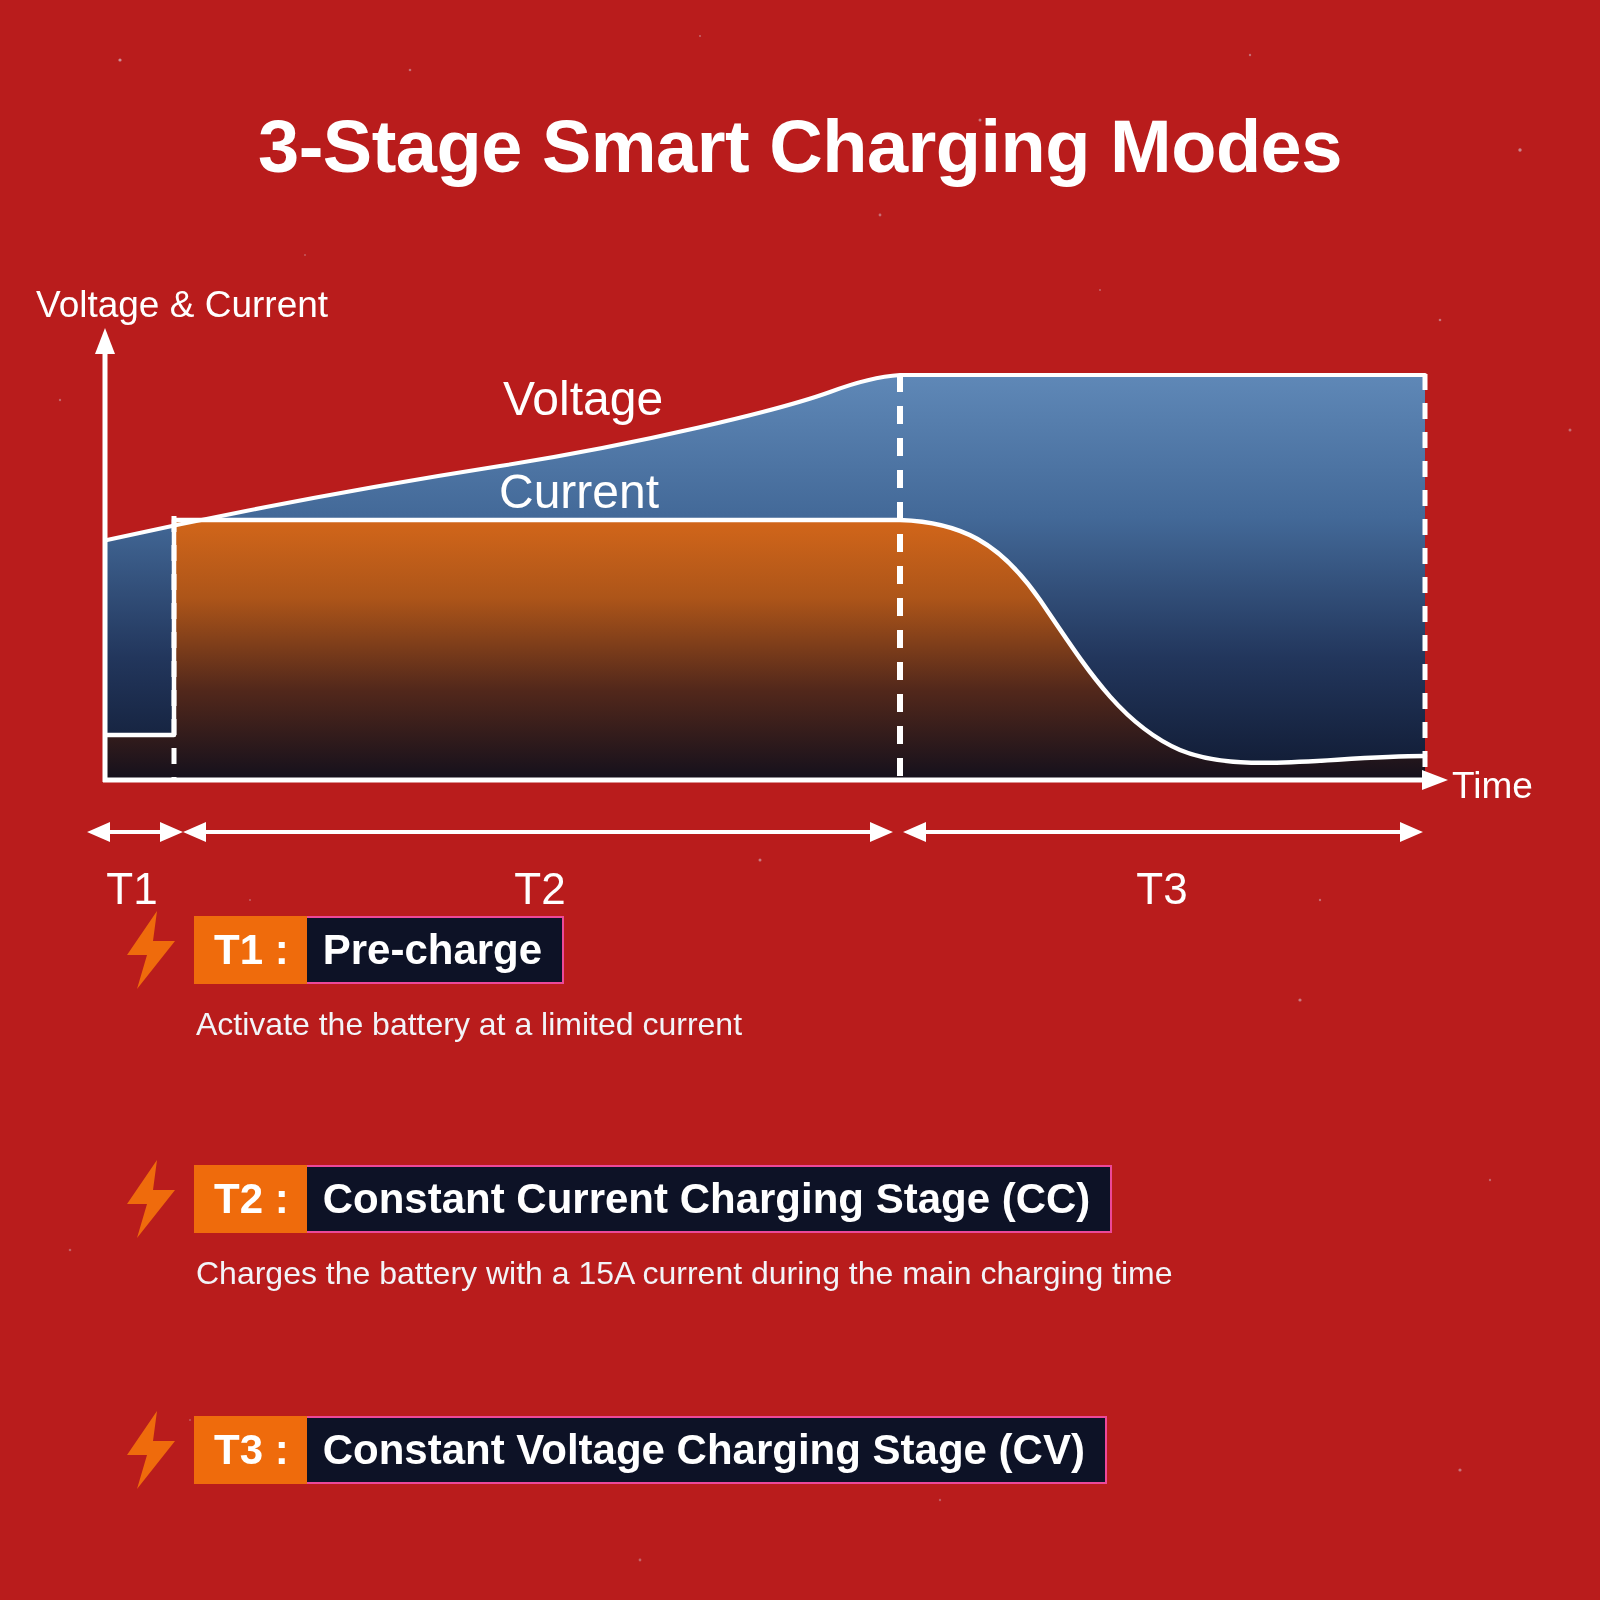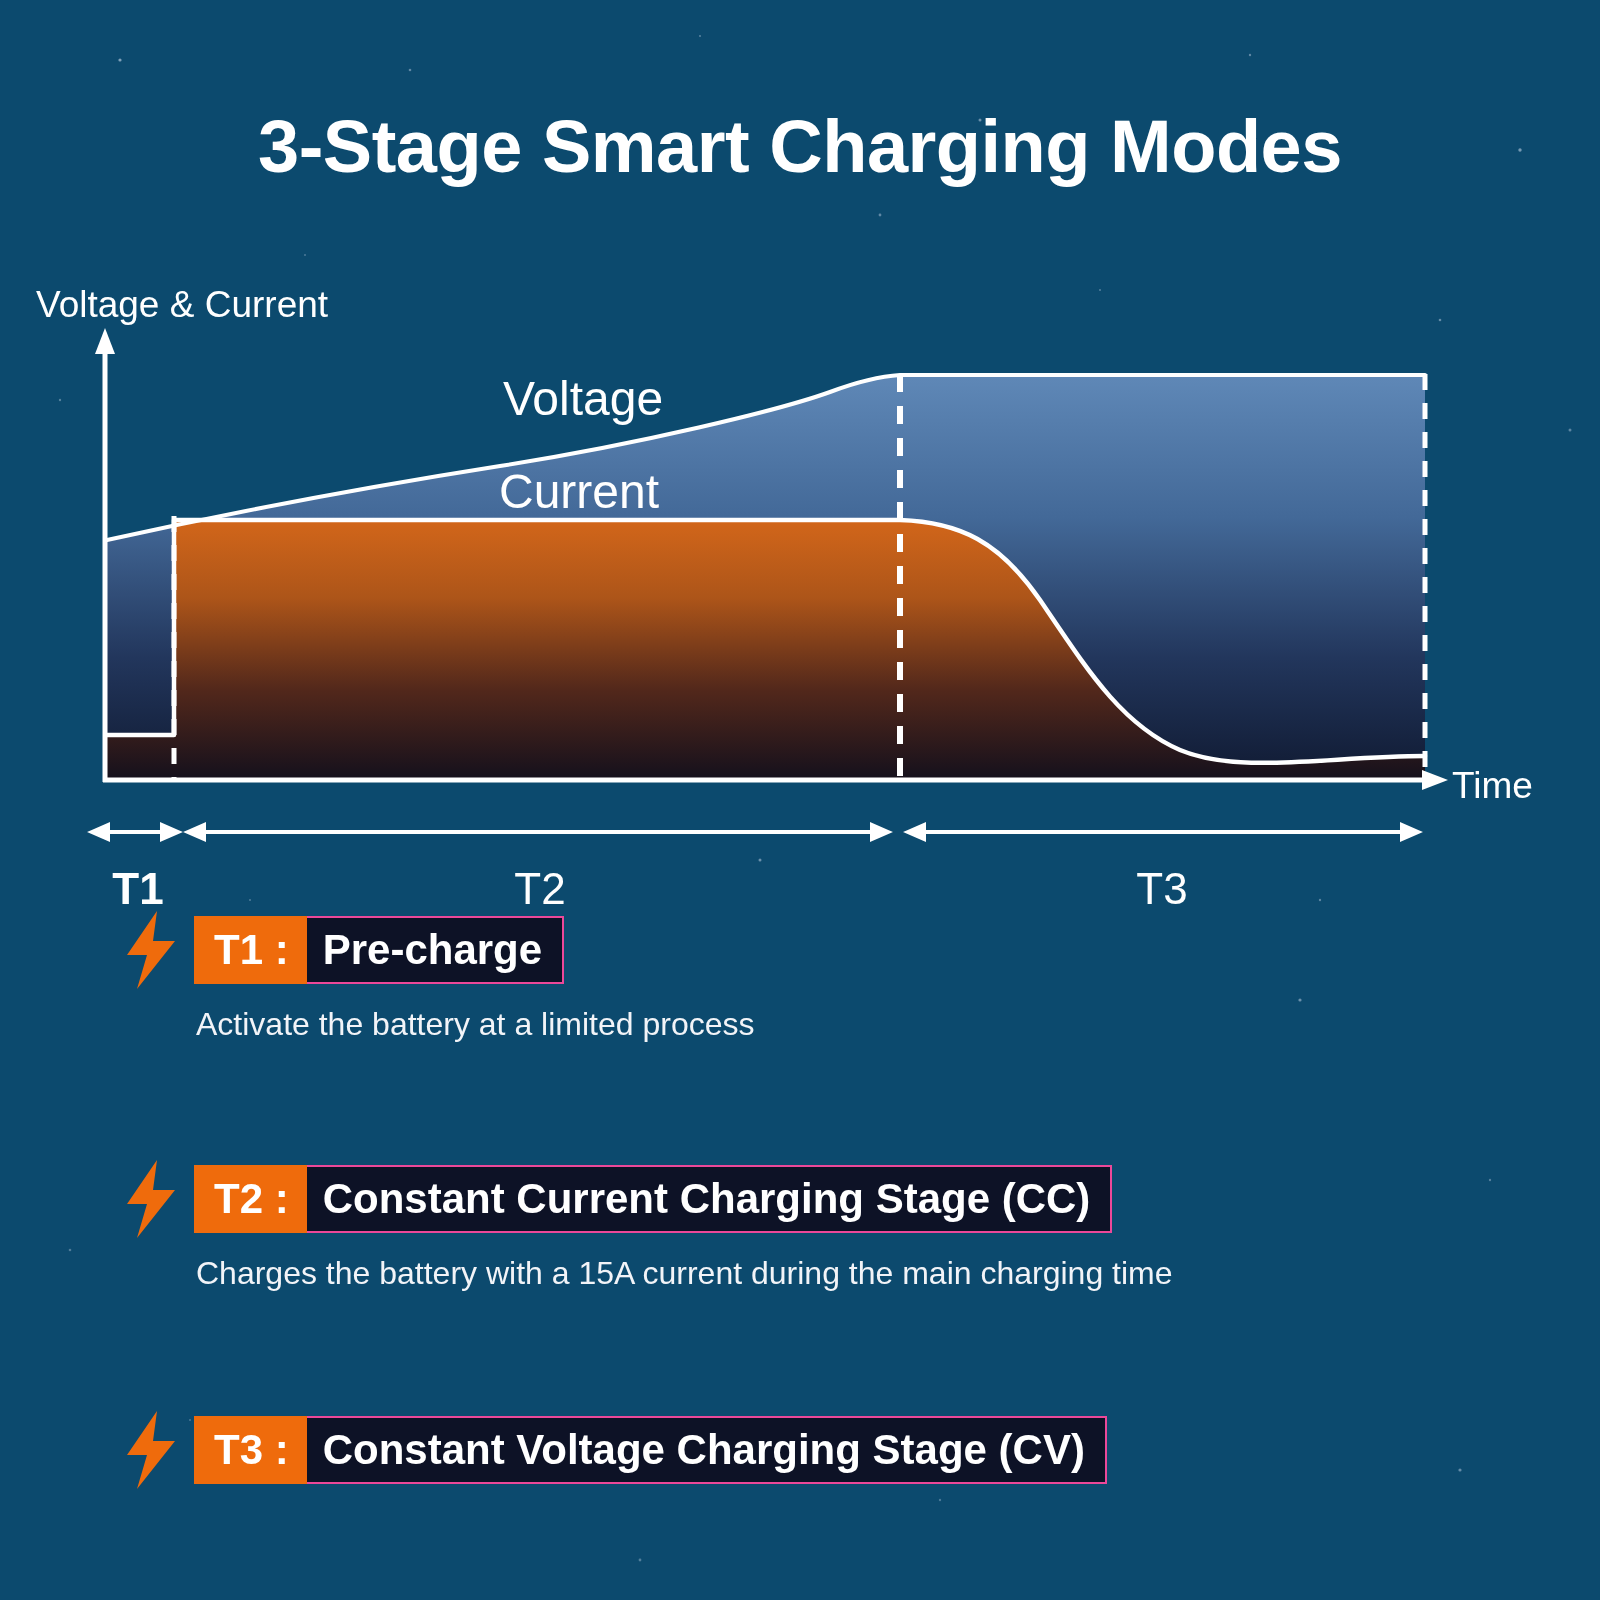--- a/index.html
+++ b/index.html
@@ -9,21 +9,21 @@
   }
   #page {
     position: relative;
     width: 1600px;
     height: 1600px;
     overflow: hidden;
     font-family: "Liberation Sans", sans-serif;
     background:
       radial-gradient(ellipse 120% 85% at 50% 118%, #2b3a5e 0%, #1d2a49 28%, #131c33 55%, #0a0f20 80%, #070b18 100%),
       linear-gradient(180deg, #070a17 0%, #090d1c 40%, #121a30 72%, #243venue 100%);
-    background-color: #0c4a6e;
+    background-color: #b91c1c;
   }
   #starfield {
     position: absolute;
     inset: 0;
     pointer-events: none;
   }
   
   .title {
     position: absolute;
     left: 0;
@@ -78,21 +78,21 @@
     width: 1600px;
     height: 70px;
   }
   .stage-tag {
     position: absolute;
     color: #ffffff;
     font-size: 44px;
     white-space: nowrap;
     transform: translateX(-50%);
   }
-  .tag-t1 { left: 138px; top: -6px; font-weight: bold; }
+  .tag-t1 { left: 132px; top: -6px; }
   .tag-t2 { left: 540px; top: -6px; }
   .tag-t3 { left: 1162px; top: -6px; }
 
   
   .legend {
     position: absolute;
     left: 0;
     top: 916px;
     width: 1600px;
   }
@@ -267,21 +267,21 @@
         <div class="bolt">
           <svg width="56" height="78" viewBox="0 0 56 78">
             <polygon points="34,0 4,44 24,44 14,78 52,30 30,30" fill="#ef6b0c"></polygon>
           </svg>
         </div>
         <div class="badge">
           <span class="badge-key">T1 :</span>
           <span class="badge-val">Pre-charge</span>
         </div>
       </div>
-      <div class="row-desc">Activate the battery at a limited process</div>
+      <div class="row-desc">Activate the battery at a limited current</div>
     </div>
 
     <div class="row row-2">
       <div class="row-head">
         <div class="bolt">
           <svg width="56" height="78" viewBox="0 0 56 78">
             <polygon points="34,0 4,44 24,44 14,78 52,30 30,30" fill="#ef6b0c"></polygon>
           </svg>
         </div>
         <div class="badge">

